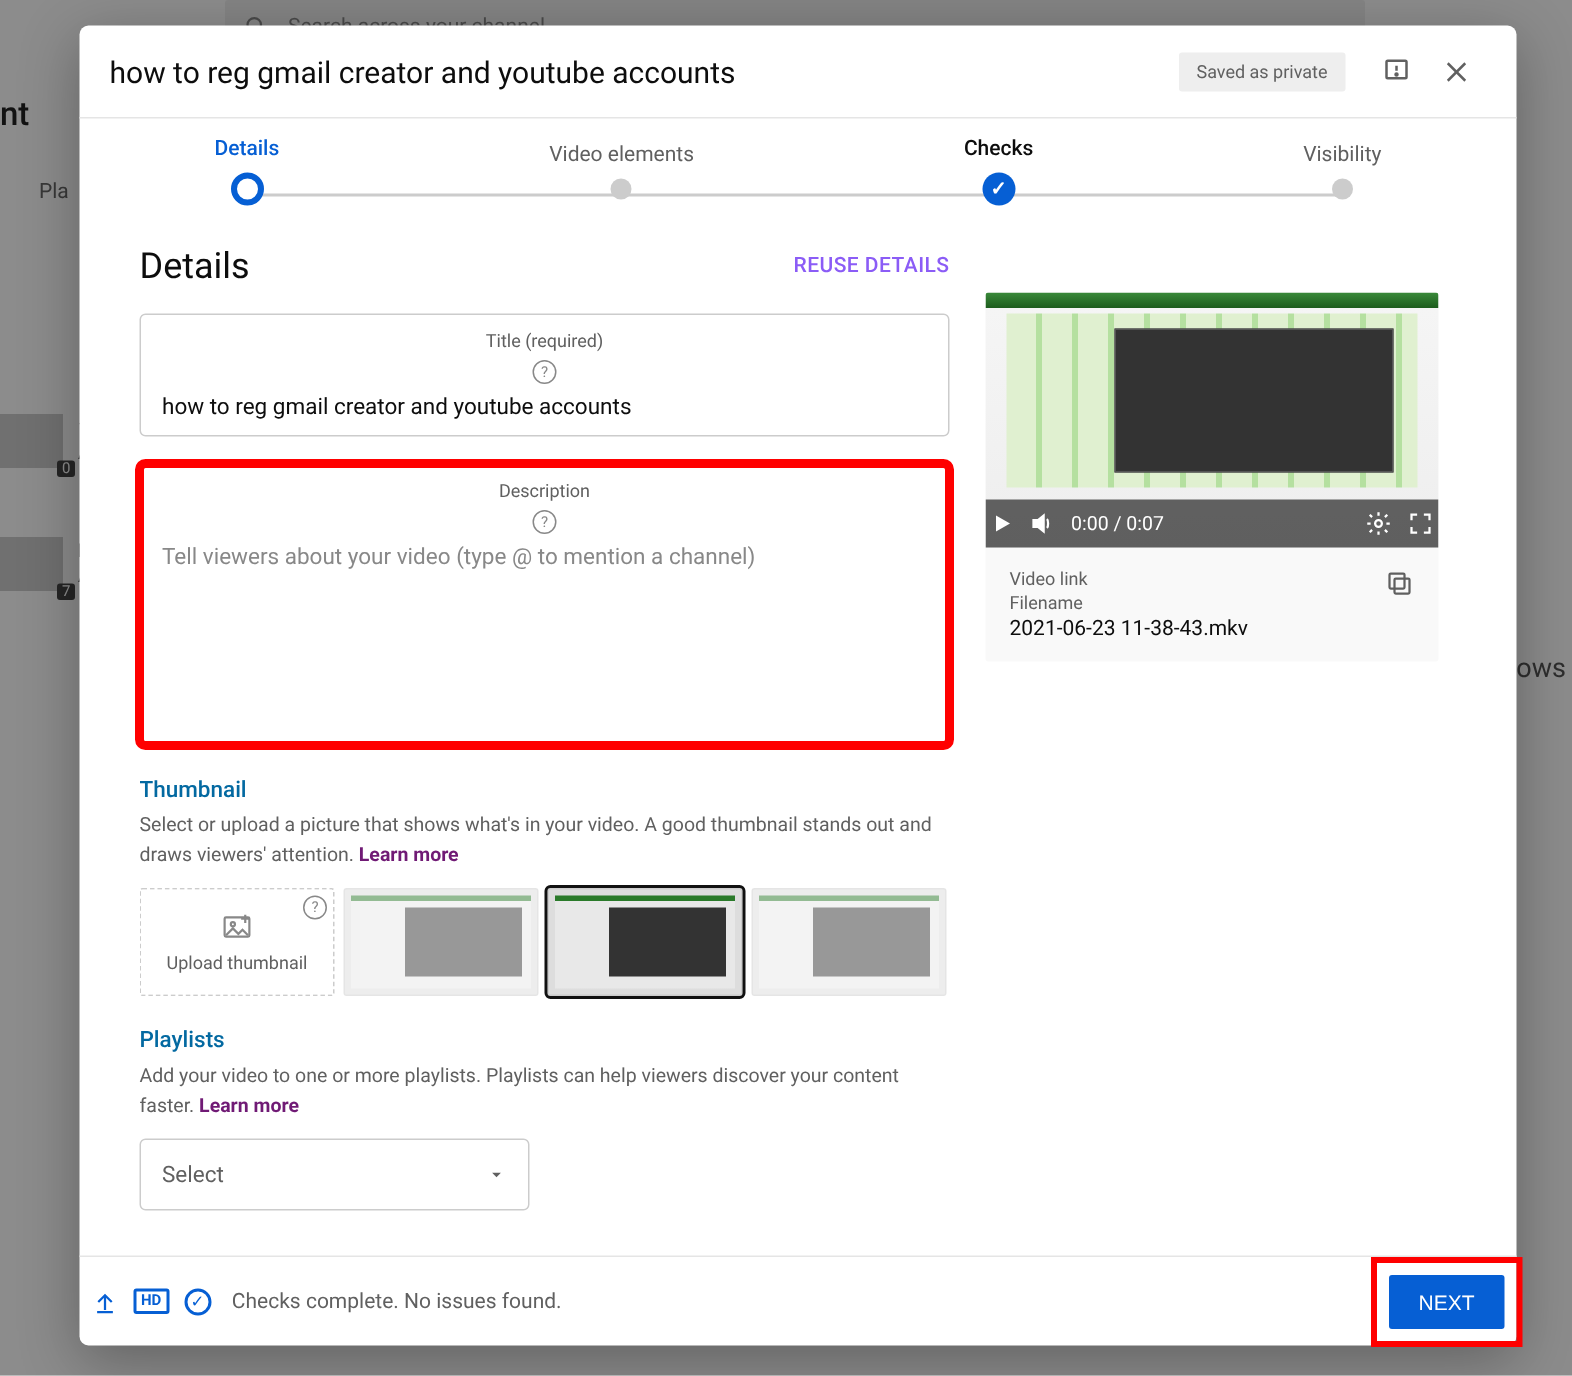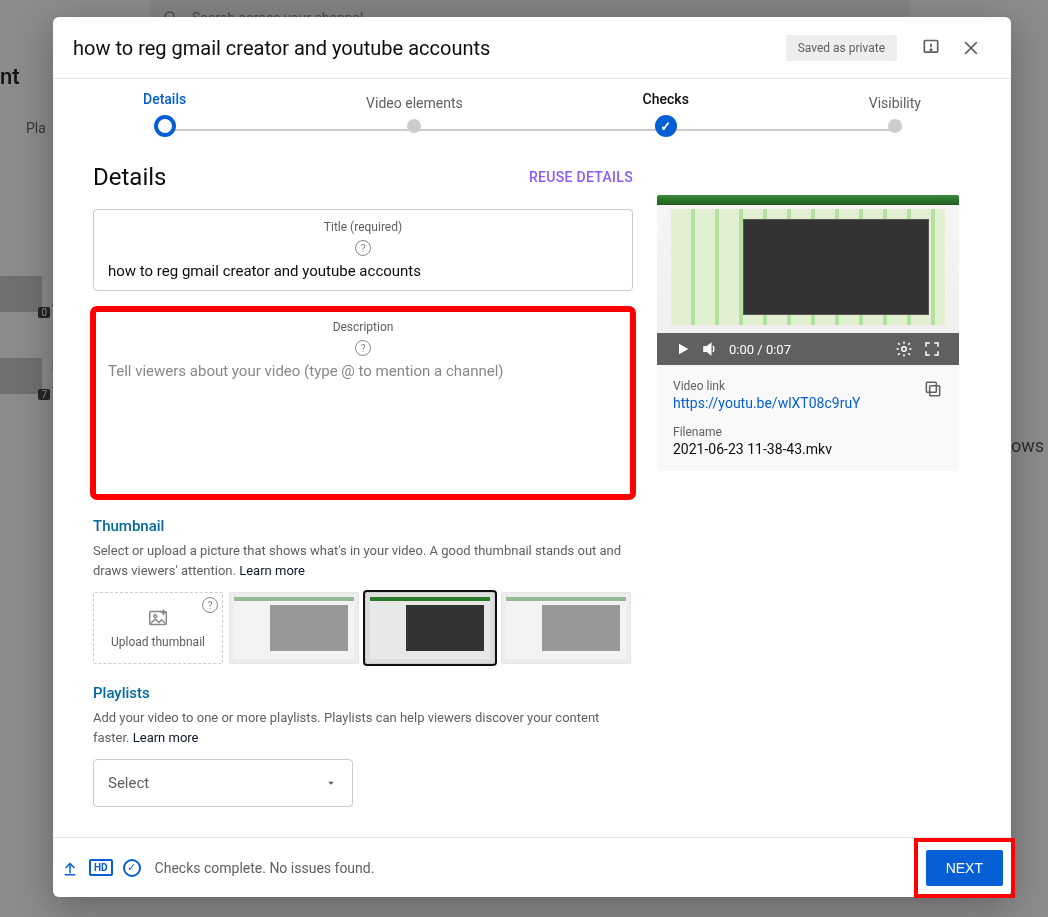--- a/index.html
+++ b/index.html
@@ -55,21 +55,21 @@
 .help-circle { width:16px; height:16px; border:1px solid #888; border-radius:50%; display:inline-flex; align-items:center; justify-content:center; font-size:10px; color:#888; }
 .field-input { width: 100%; border: none; outline: none; font-size: 15px; color: #0d0d0d; margin-top: 6px; font-family: inherit; }
 .field-textarea { width: 100%; border: none; outline: none; font-size: 15px; color: #606060; margin-top: 6px; resize: none; height: 120px; font-family: inherit; }
 .field-textarea::placeholder { color:#888; }
 
 
 .video-preview { background: #f9f9f9; border-radius: 2px; overflow: hidden; margin-bottom: 12px; }
 .vp-thumb { width: 302px; height: 170px; background: linear-gradient(180deg, #3a8a3a 0%, #1d5d1d 6%, #f5f5f5 6%, #eee 100%); position: relative; }
 .vp-inner { position:absolute; left:14px; top:14px; right:14px; bottom:40px; background:repeating-linear-gradient(90deg,#e0f0d0,#e0f0d0 20px,#b5e0a0 20px,#b5e0a0 24px); }
 .vp-dark { position:absolute; left:86px; top:24px; right:30px; bottom:50px; background:#333; border:1px solid #555; }
-.vp-controls { position:absolute; left:0; right:0; bottom:0; height:32px; background:rgba(0,0,0,0.6); display:flex; align-items:center; padding:0 18px; color:#fff; font-size:13px; gap:10px; }
+.vp-controls { position:absolute; left:0; right:0; bottom:0; height:32px; background:rgba(0,0,0,0.6); display:flex; align-items:center; padding:0 3px; color:#fff; font-size:13px; gap:10px; }
 .vp-controls .spacer { flex:1; }
 .vp-meta { padding: 14px 16px; }
 .vp-label { font-size: 12px; color: #606060; margin-bottom: 2px; }
 .vp-link { font-size: 14px; color: #065fd4; margin-bottom: 14px; display:block; }
 .vp-file { font-size: 14px; color: #0d0d0d; }
 .copy-icon { float:right; color:#606060; cursor:pointer; }
 
 
 .subsection { margin-top: 20px; }
 .subsection-title { font-size: 15px; font-weight:500; color:#0369a1; margin-bottom: 6px; }
@@ -88,21 +88,21 @@
 
 
 .dlg-footer { height: 60px; border-top:1px solid #e5e5e5; display:flex; align-items:center; padding:0 8px; gap:14px; }
 .footer-status { font-size: 14px; color:#606060; flex:1; }
 .footer-icons { display:flex; gap:10px; align-items:center; color:#065fd4; }
 .hd-badge { border:2px solid #065fd4; font-size:10px; font-weight:bold; padding:1px 3px; border-radius:2px; }
 .check-circle { width:18px; height:18px; border:2px solid #065fd4; border-radius:50%; display:flex; align-items:center; justify-content:center; font-size:11px; }
 .next-btn { background:#065fd4; color:#fff; border:none; padding:10px 20px; font-size:14px; font-weight:500; border-radius:2px; cursor:pointer; }
 .next-highlight { padding:8px; border:4px solid #ff0000; margin:-12px -12px -12px 0; }
 
-a.link { color:#0f172a; text-decoration:none; cursor:pointer; }
+a.link { color:#701a75; text-decoration:none; cursor:pointer;font-weight:bold; }
 </style>
 </head>
 <body>
 
 <div class="bg-page">
   <div class="bg-searchbar">
     <svg width="18" height="18" viewBox="0 0 24 24" fill="none" stroke="#888" stroke-width="2">
         <circle cx="10" cy="10" r="6"></circle>
         <line x1="15" y1="15" x2="20" y2="20"></line>
       </svg>
@@ -259,21 +259,20 @@
                   <path d="M4 9V4h5M20 9V4h-5M4 15v5h5M20 15v5h-5"></path>
                 </svg>
             </div>
           </div>
           <div class="vp-meta">
             <svg class="copy-icon" width="20" height="20" viewBox="0 0 24 24" fill="none" stroke="currentColor" stroke-width="1.8">
                 <rect x="8" y="8" width="12" height="12" rx="1"></rect>
                 <rect x="4" y="4" width="12" height="12" rx="1"></rect>
               </svg>
             <div class="vp-label">Video link</div>
-            <a class="vp-link">https://youtu.be/wlXT08c9ruY</a>
             <div class="vp-label">Filename</div>
             <div class="vp-file">2021-06-23 11-38-43.mkv</div>
           </div>
         </div>
       </div>
     </div>
   </div>
 
   <div class="dlg-footer">
     <div class="footer-icons">

